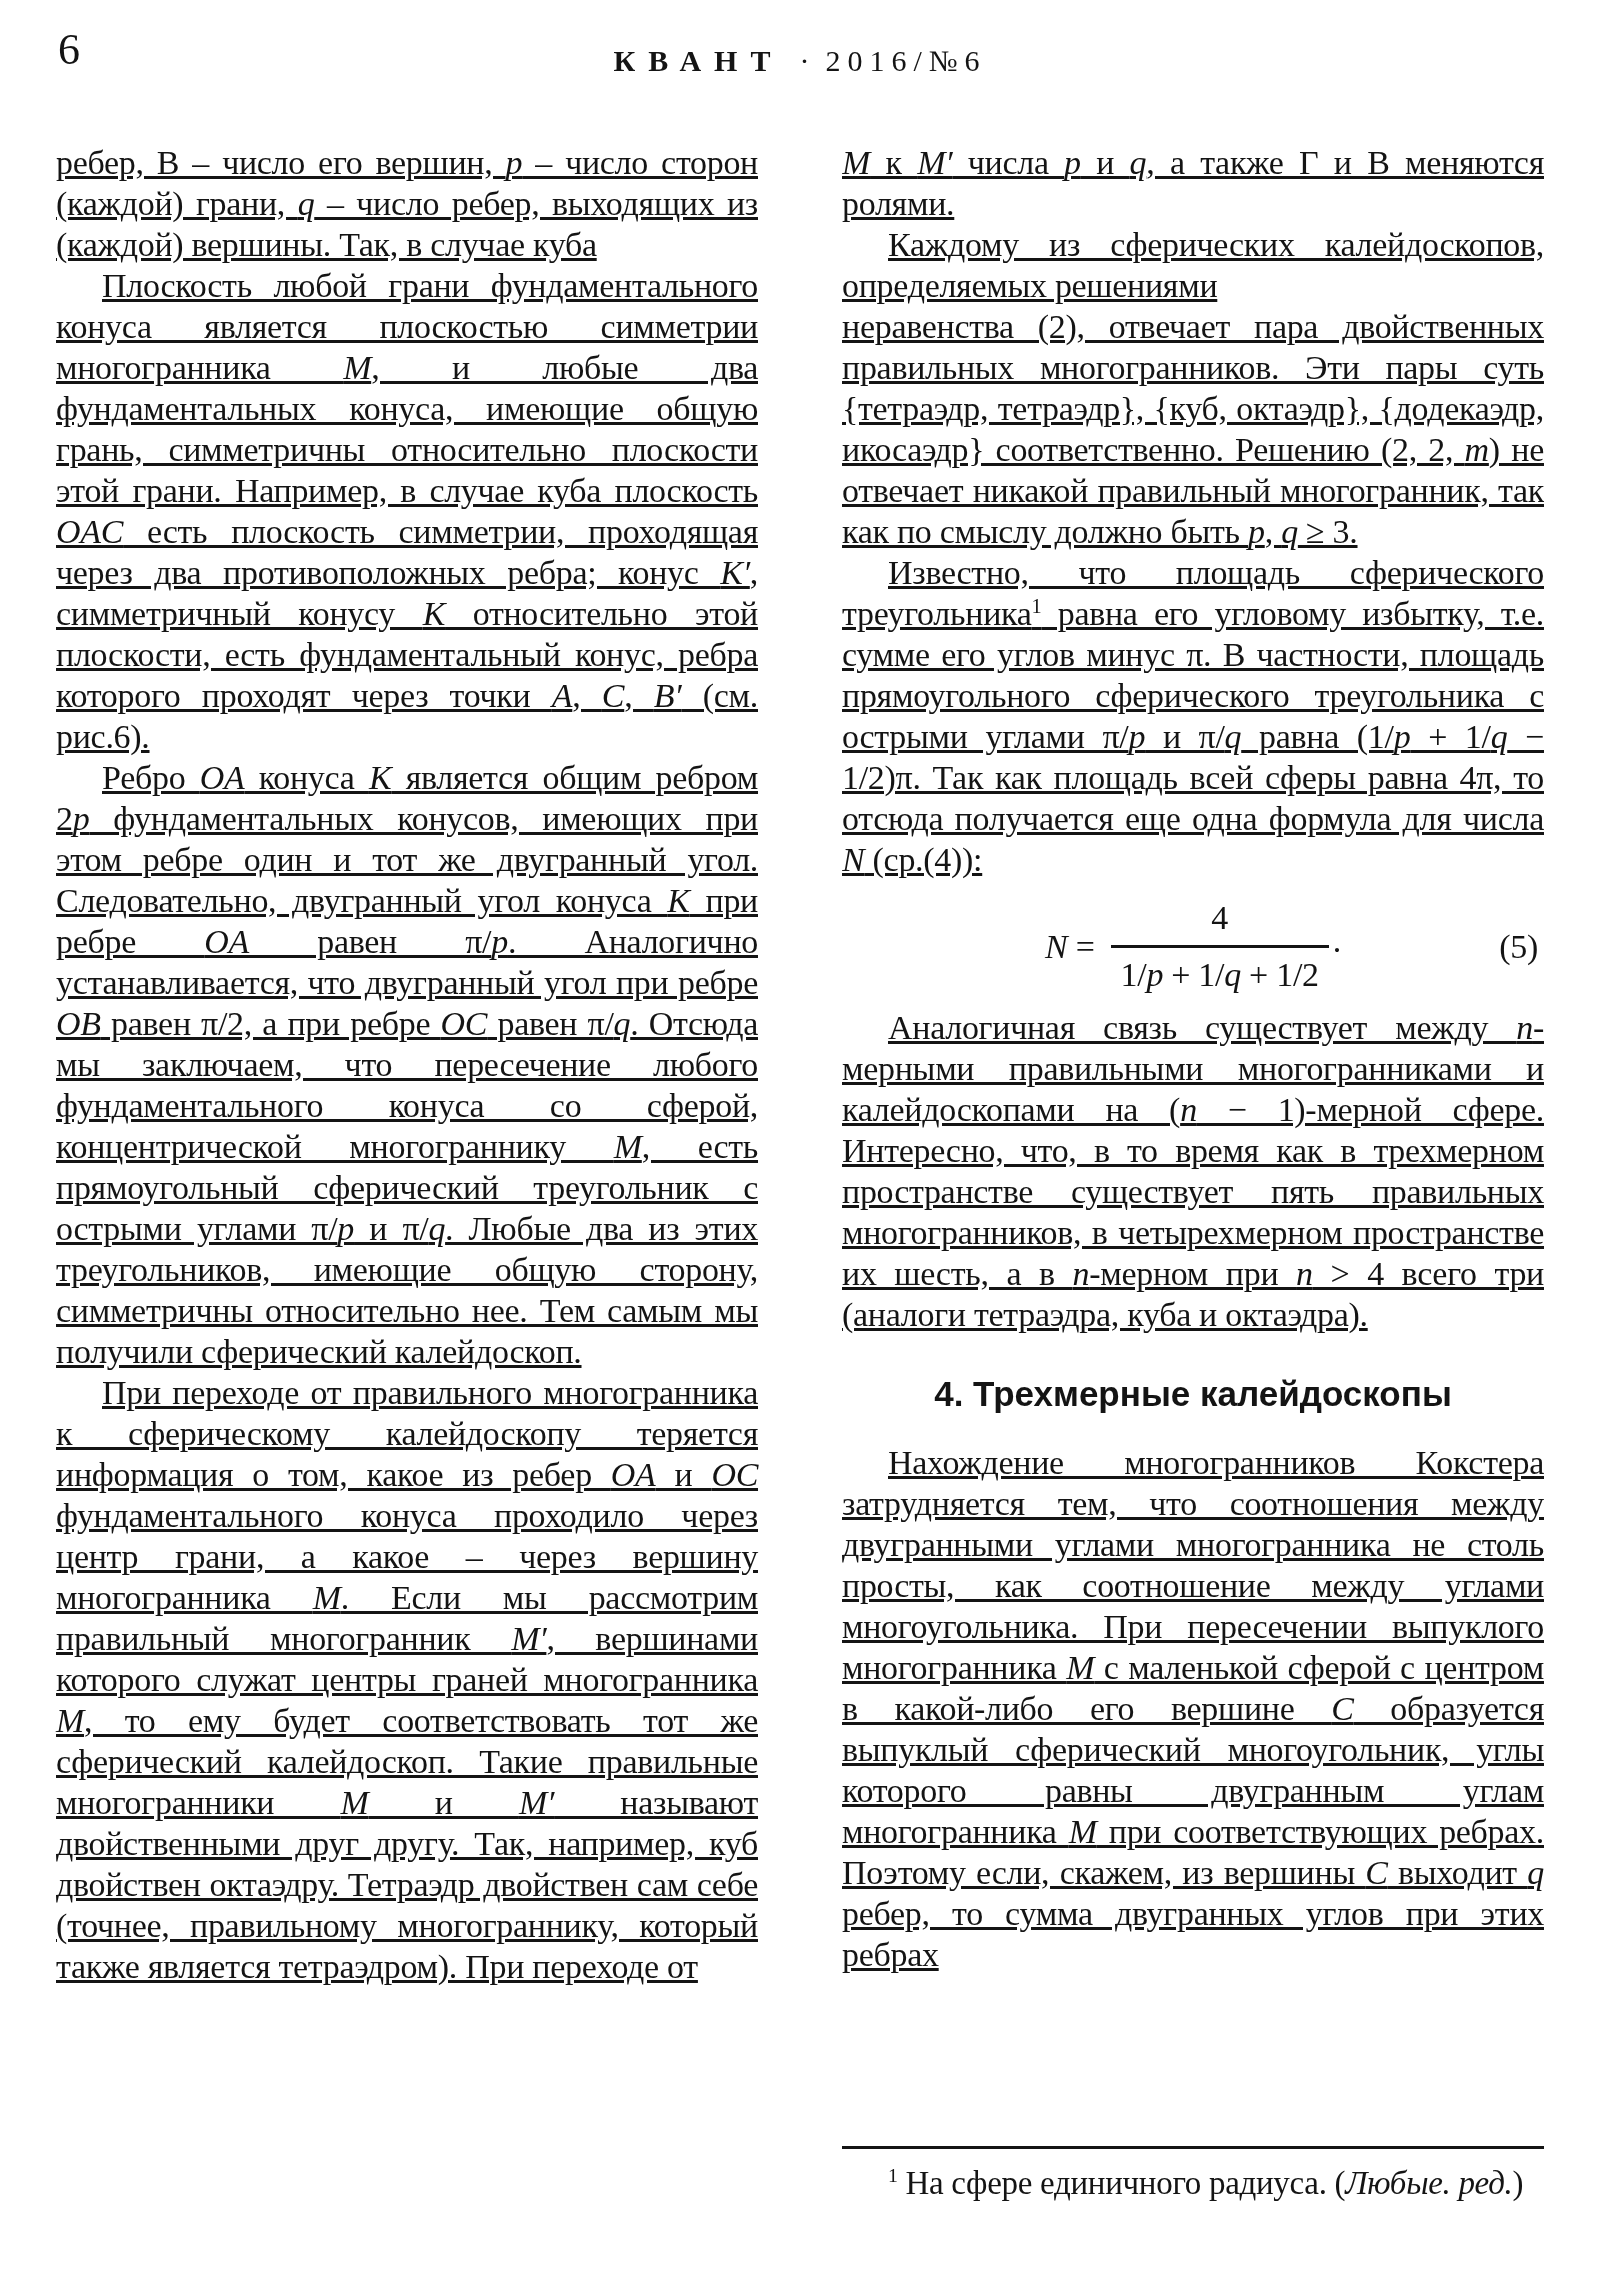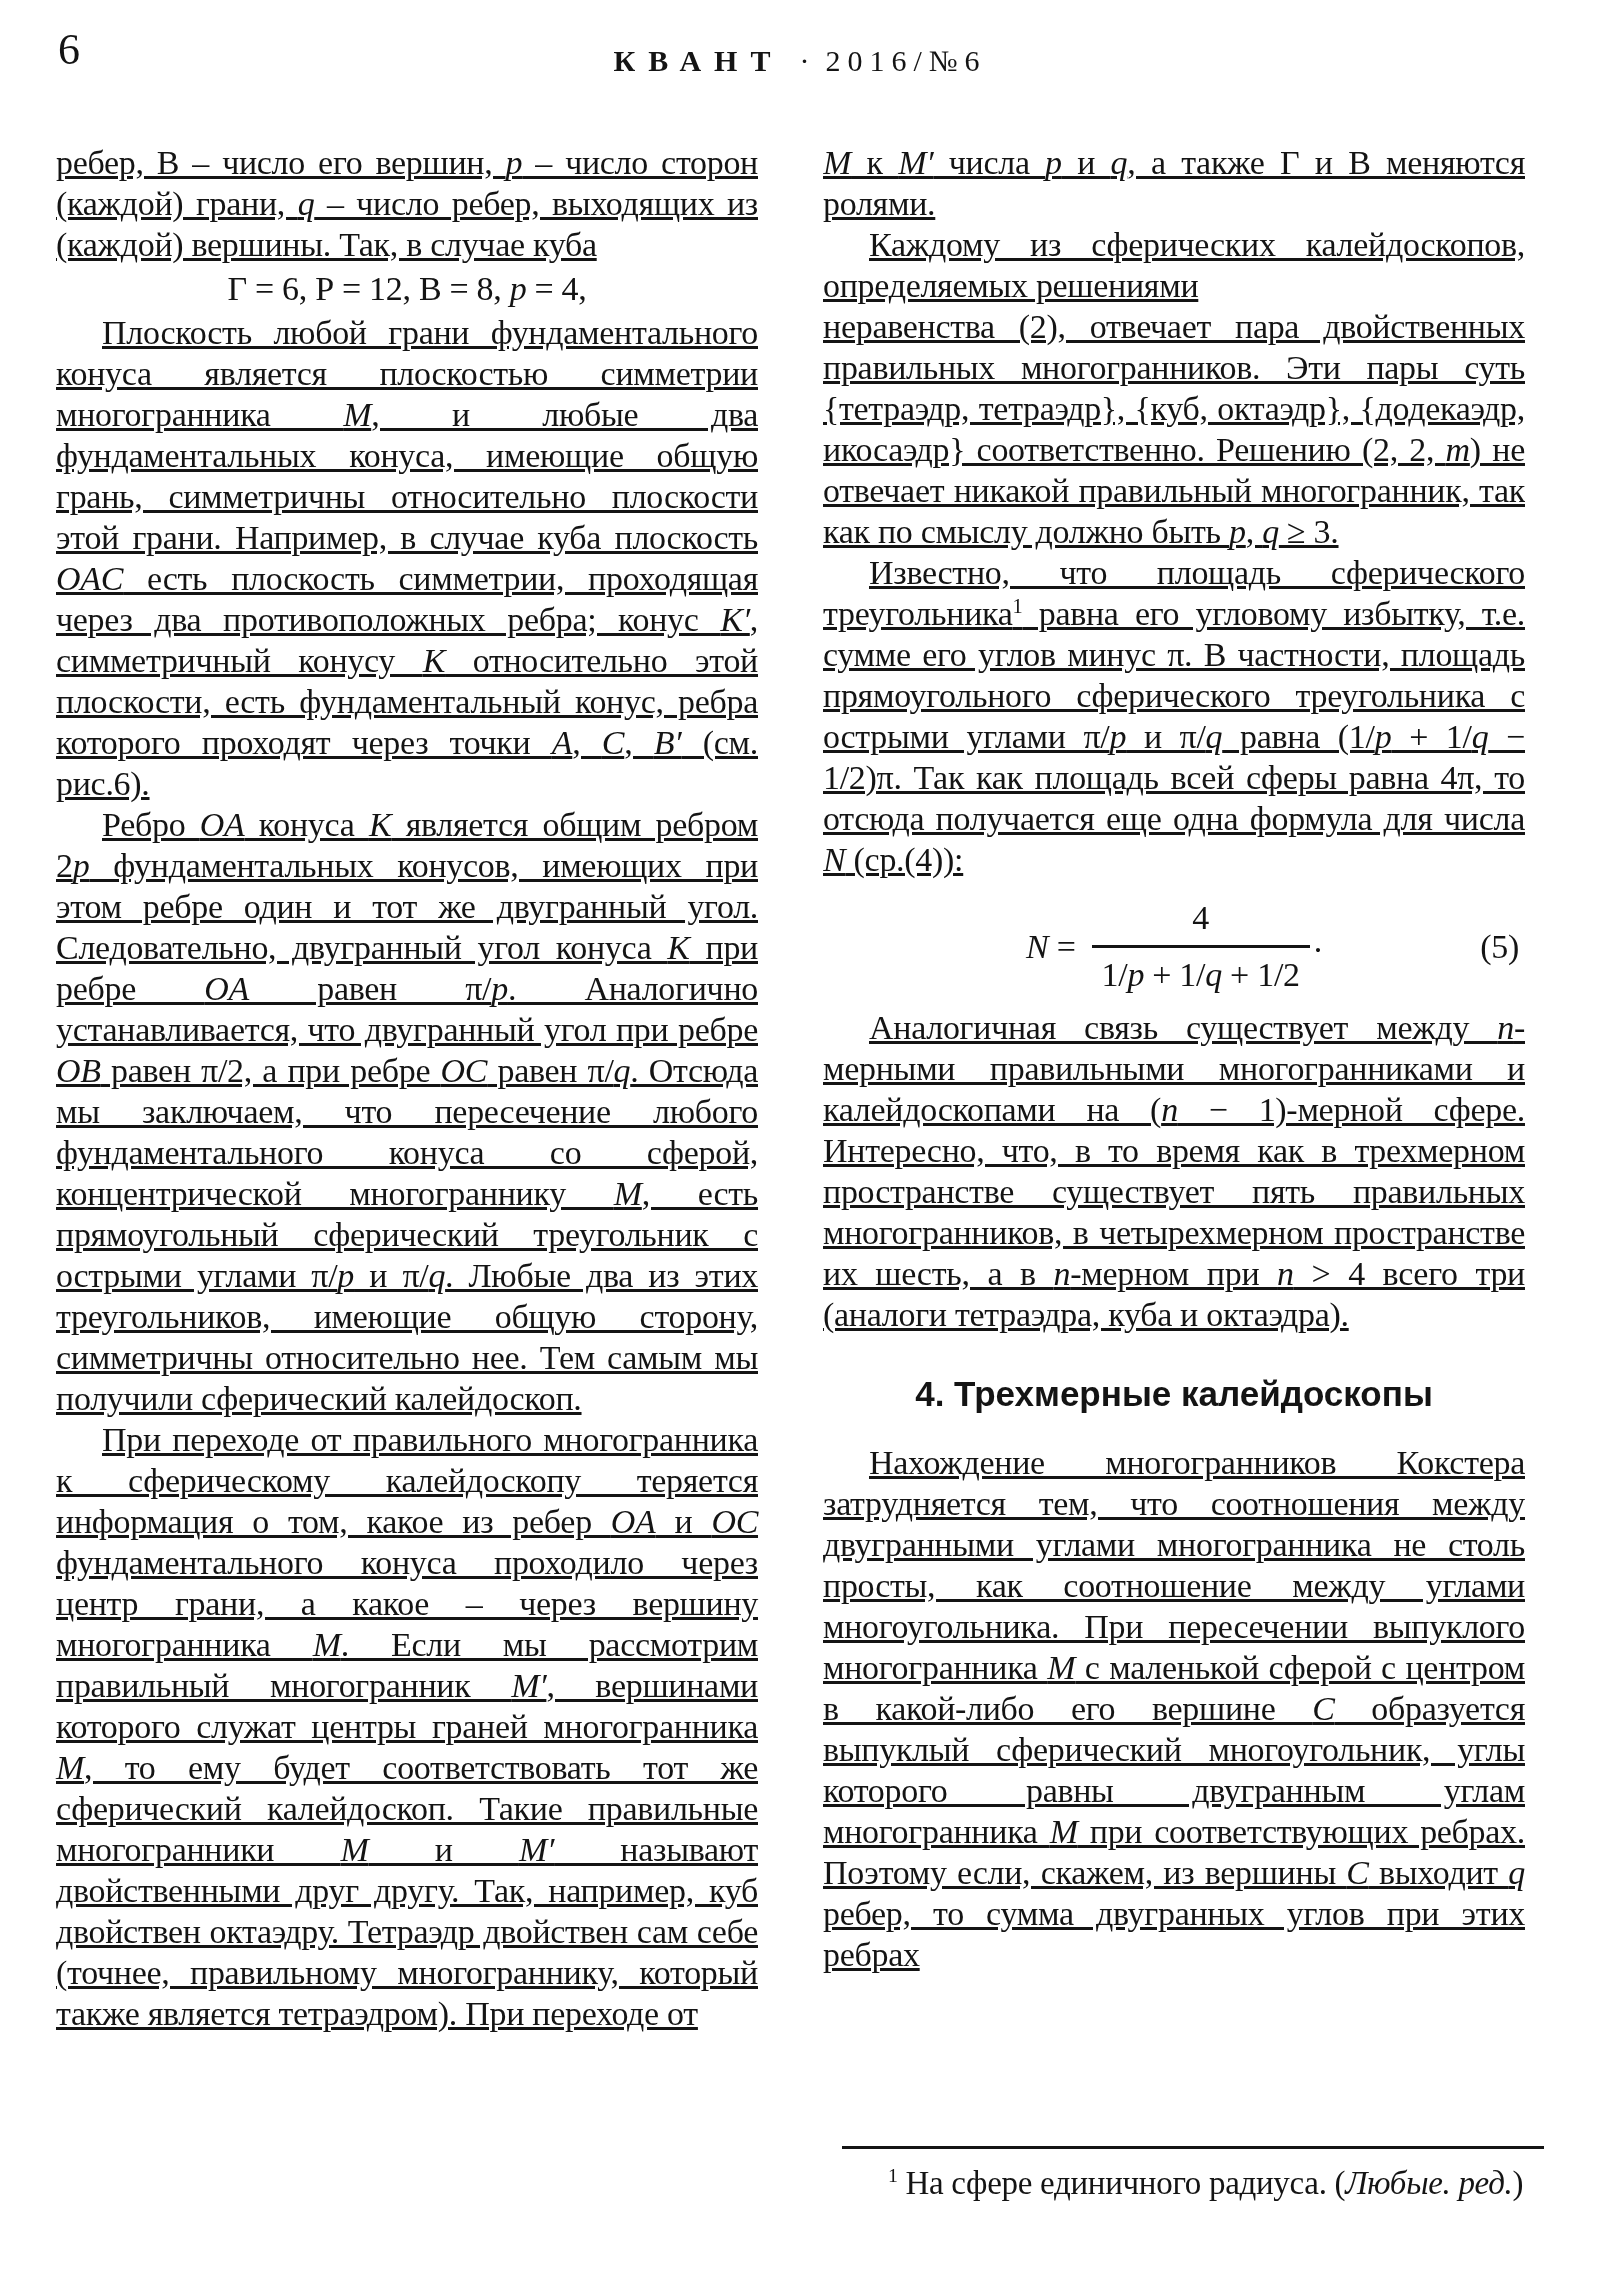--- a/index.html
+++ b/index.html
@@ -17,21 +17,21 @@
     position:absolute;top:46px;left:0;width:100%;
     text-align:center;font-size:30px;line-height:1;
     white-space:nowrap;
   }
   .journal-title{font-weight:bold;letter-spacing:13px;}
   .journal-sep{margin:0 16px;}
   .journal-issue{letter-spacing:7px;}
 
   .column{position:absolute;top:142px;}
   .col-left{left:56px;width:702px;}
-  .col-right{left:823px;width:702px;max-height:1992px;overflow:hidden;}
+  .col-right{left:842px;width:702px;max-height:1992px;overflow:hidden;}
 
   .para{
     font-size:34px;line-height:41px;margin:0;
     text-align:justify;letter-spacing:-0.3px;text-decoration:underline;
   }
   .indent{text-indent:46px;}
   .para i, .display-line i, .den i, .eq-lhs i{font-style:italic;}
   sup{font-size:60%;line-height:0;vertical-align:super;}
 
   .display-line{
@@ -72,21 +72,20 @@
 <body>
 
 <div class="page-number">6</div>
 
 <div class="journal-header">
   <span class="journal-title">КВАНТ</span><span class="journal-sep">·</span><span class="journal-issue">2016/№6</span>
 </div>
 
 <div class="column col-left">
   <p class="para">ребер, В – число его вершин, <i>p</i> – число сторон (каждой) грани, <i>q</i> – число ребер, выходящих из (каждой) вершины. Так, в случае куба</p>
-  <div class="display-line">Г = 6, Р = 12, В = 8, <i>p</i> = 4,</div>
   <p class="para indent">Плоскость любой грани фундаментального конуса является плоскостью симметрии многогранника <i>M</i>, и любые два фундаментальных конуса, имеющие общую грань, симметричны относительно плоскости этой грани. Например, в случае куба плоскость <i>OAC</i> есть плоскость симметрии, проходящая через два противоположных ребра; конус <i>K′</i>, симметричный конусу <i>K</i> относительно этой плоскости, есть фундаментальный конус, ребра которого проходят через точки <i>A</i>, <i>C</i>, <i>B′</i> (см. рис.6).</p>
   <p class="para indent">Ребро <i>OA</i> конуса <i>K</i> является общим ребром 2<i>p</i> фундаментальных конусов, имеющих при этом ребре один и тот же двугранный угол. Следовательно, двугранный угол конуса <i>K</i> при ребре <i>OA</i> равен π/<i>p</i>. Аналогично устанавливается, что двугранный угол при ребре <i>OB</i> равен π/2, а при ребре <i>OC</i> равен π/<i>q</i>. Отсюда мы заключаем, что пересечение любого фундаментального конуса со сферой, концентрической многограннику <i>M</i>, есть прямоугольный сферический треугольник с острыми углами π/<i>p</i> и π/<i>q</i>. Любые два из этих треугольников, имеющие общую сторону, симметричны относительно нее. Тем самым мы получили сферический калейдоскоп.</p>
   <p class="para indent">При переходе от правильного многогранника к сферическому калейдоскопу теряется информация о том, какое из ребер <i>OA</i> и <i>OC</i> фундаментального конуса проходило через центр грани, а какое – через вершину многогранника <i>M</i>. Если мы рассмотрим правильный многогранник <i>M′</i>, вершинами которого служат центры граней многогранника <i>M</i>, то ему будет соответствовать тот же сферический калейдоскоп. Такие правильные многогранники <i>M</i> и <i>M′</i> называют двойственными друг другу. Так, например, куб двойствен октаэдру. Тетраэдр двойствен сам себе (точнее, правильному многограннику, который также является тетраэдром). При переходе от</p>
 </div>
 
 <div class="column col-right">
   <p class="para"><i>M</i> к <i>M′</i> числа <i>p</i> и <i>q</i>, а также Г и В меняются ролями.</p>
   <p class="para indent">Каждому из сферических калейдоскопов, определяемых решениями</p>
   <p class="para">неравенства (2), отвечает пара двойственных правильных многогранников. Эти пары суть {тетраэдр, тетраэдр}, {куб, октаэдр}, {додекаэдр, икосаэдр} соответственно. Решению (2, 2, <i>m</i>) не отвечает никакой правильный многогранник, так как по смыслу должно быть <i>p</i>, <i>q</i> ≥ 3.</p>
   <p class="para indent">Известно, что площадь сферического треугольника<sup>1</sup> равна его угловому избытку, т.е. сумме его углов минус π. В частности, площадь прямоугольного сферического треугольника с острыми углами π/<i>p</i> и π/<i>q</i> равна (1/<i>p</i> + 1/<i>q</i> − 1/2)π. Так как площадь всей сферы равна 4π, то отсюда получается еще одна формула для числа <i>N</i> (ср.(4)):</p>

